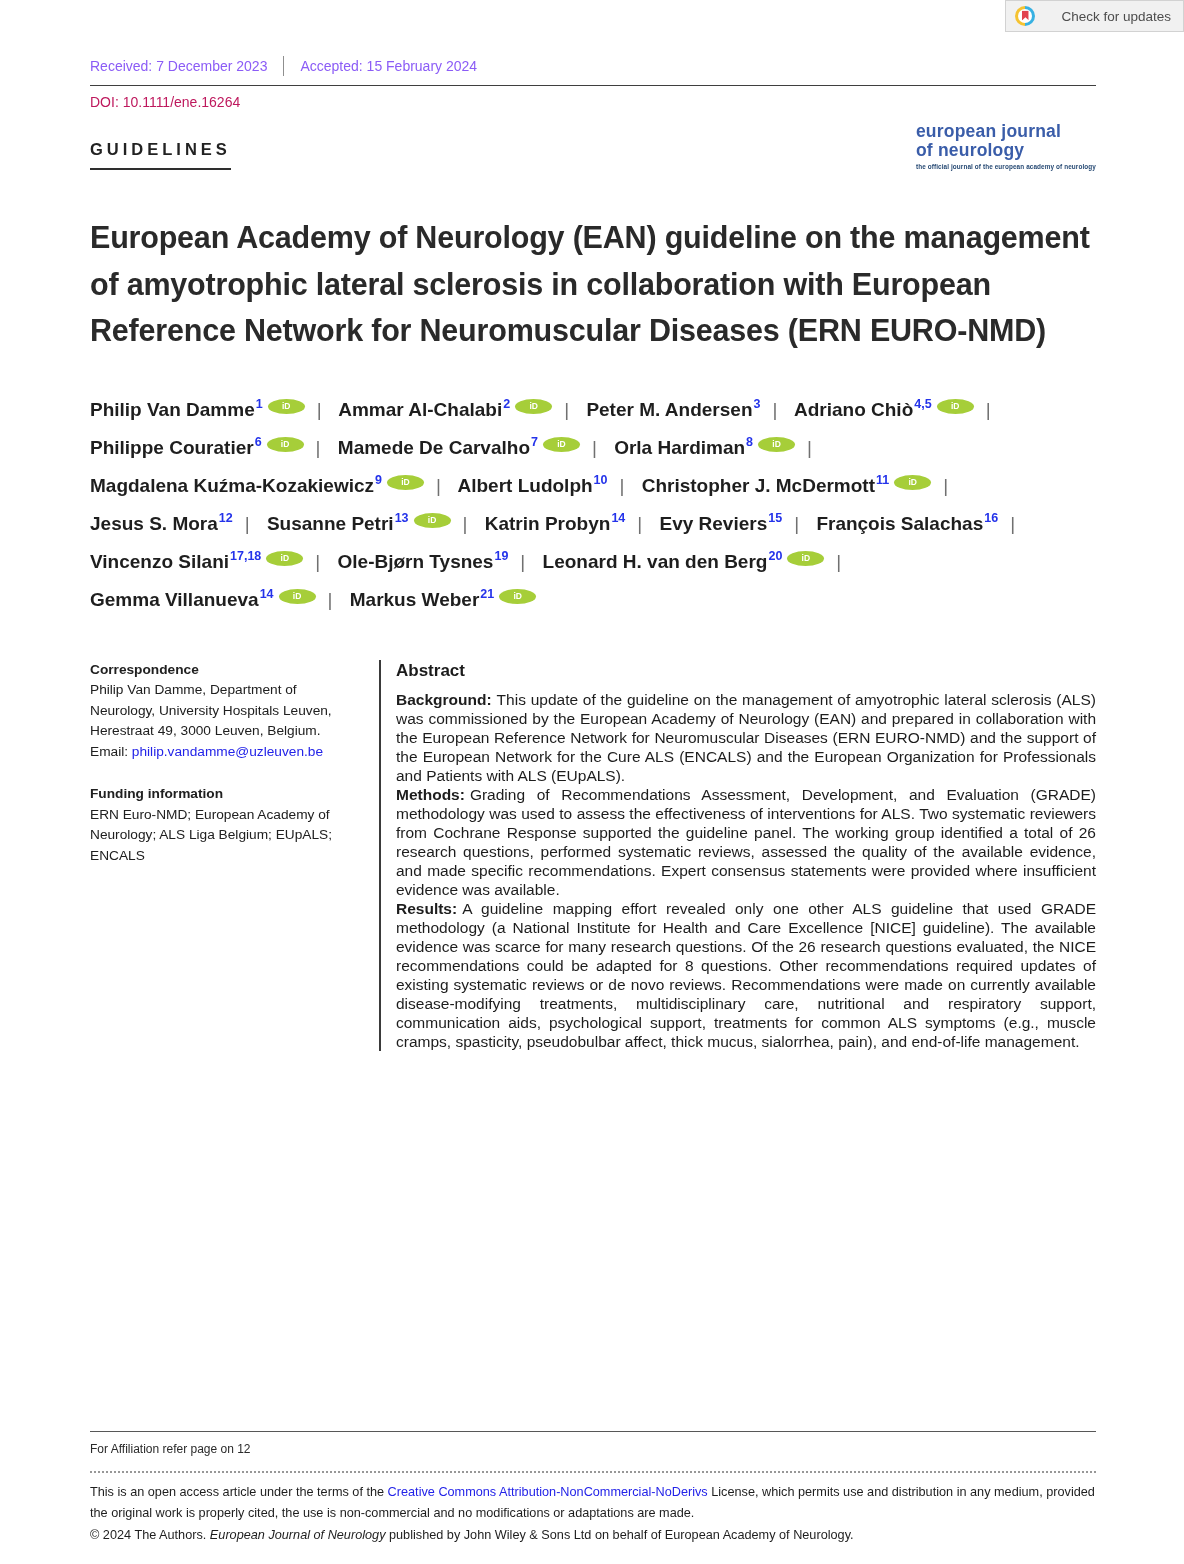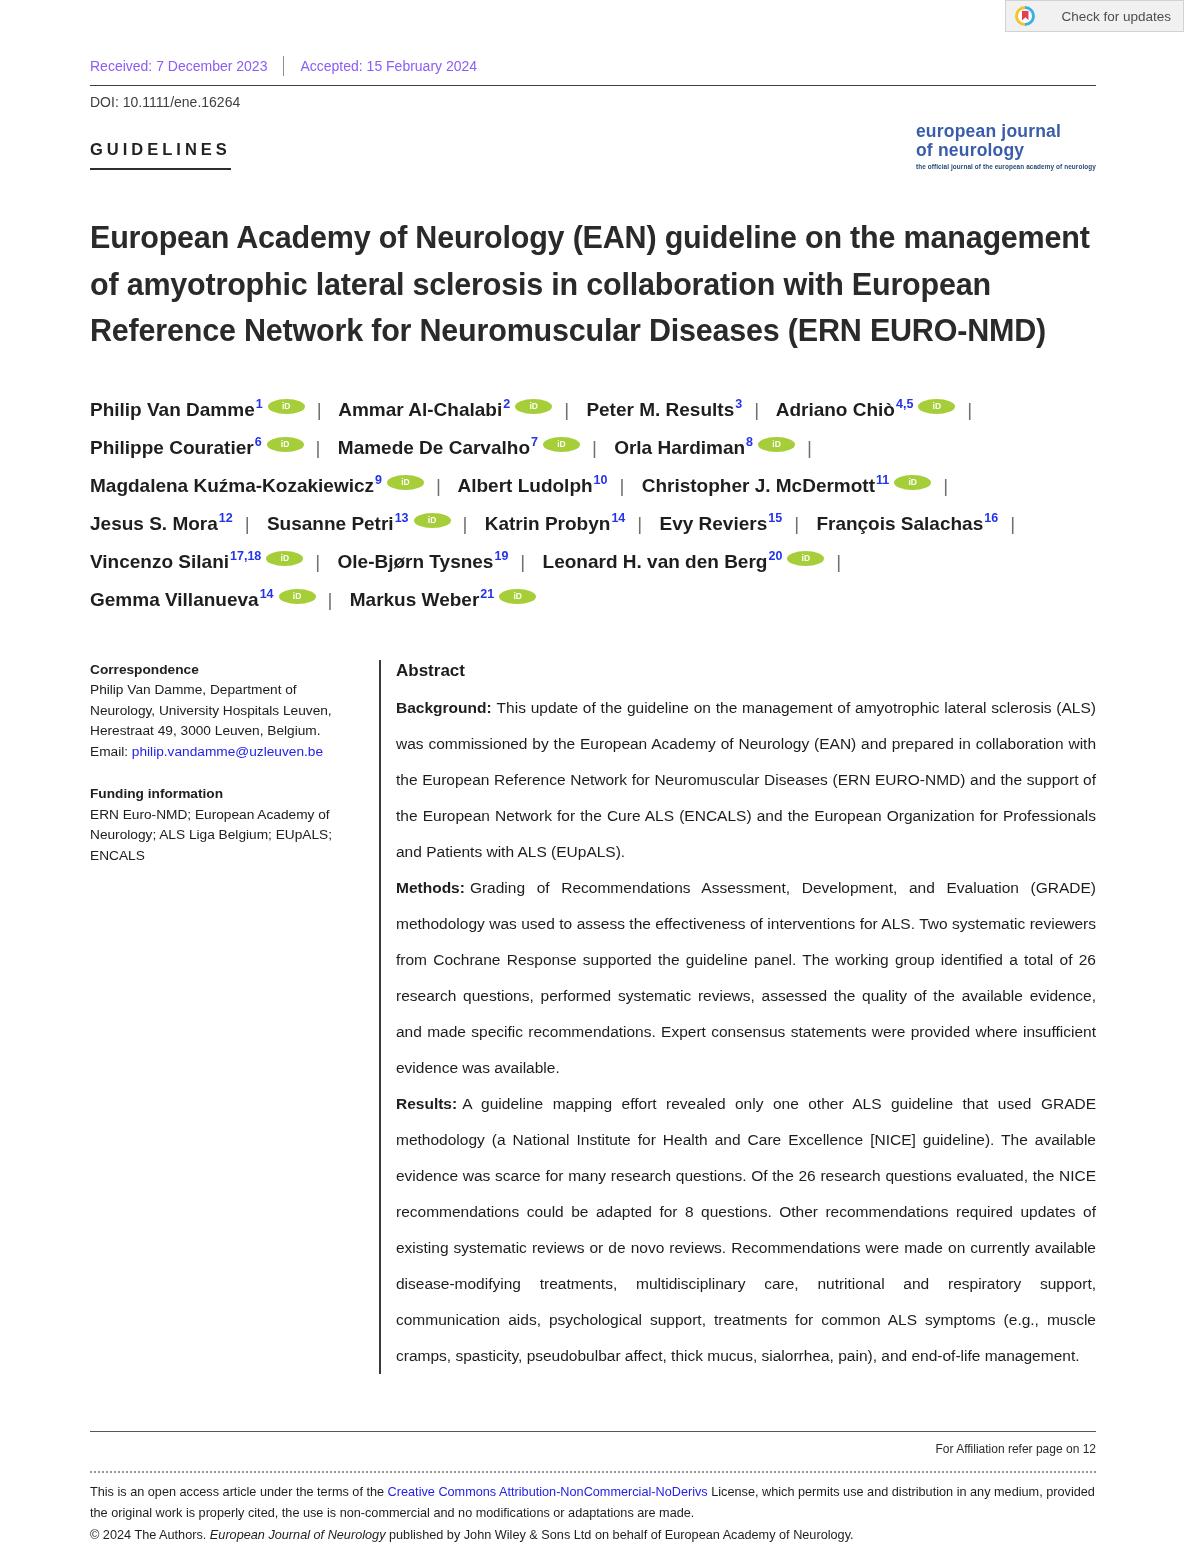--- a/index.html
+++ b/index.html
@@ -24,21 +24,21 @@
     position:relative; flex:0 0 auto; }
   .cm-circle::before { content:""; position:absolute; inset:3px; background:#fff; border-radius:50%; }
   .cm-bookmark { position:absolute; left:50%; top:50%; transform:translate(-50%,-54%);
     width:7px; height:10px; background:#e2414d; z-index:1;
     clip-path:polygon(0 0,100% 0,100% 100%,50% 66%,0 100%); }
 
   
   .received-row { margin-top:56px; display:flex; align-items:center;
     font-size:14px; color:#8b5cf6; padding-bottom:9px; border-bottom:1.5px solid #3f3f3f; }
   .vdiv { width:1px; height:20px; background:#8f8f8f; margin:0 16px; }
-  .doi-row { margin-top:8px; font-size:14px; color:#404040; }
+  .doi-row { margin-top:8px; font-size:14px; color:#be185d; }
 
   
   .band { display:flex; justify-content:space-between; align-items:flex-end; margin-top:12px; }
   .guidelines { font-size:16.5px; font-weight:700; letter-spacing:4px; color:#222;
     padding-bottom:9px; border-bottom:2.5px solid #2e2e2e; }
   .logo-main { color:#3a5da9; font-size:17.5px; line-height:19px; font-weight:700; letter-spacing:0.2px; }
   .logo-tag { margin-top:3px; font-size:6.4px; color:#274a74; font-weight:700; letter-spacing:0.1px; }
 
   
   .title { margin-top:44px; font-size:30.5px; line-height:46.5px; font-weight:700;
@@ -54,28 +54,28 @@
     line-height:15px; position:relative; top:-7px; margin-left:5px; cursor:pointer; }
   .sep { color:#707070; font-weight:400; margin:0 12px; }
 
   
   .cols { margin-top:40px; display:flex; align-items:stretch; }
   .col-left { flex:0 0 258px; font-size:13.7px; line-height:20.5px; color:#202020; }
   .blk-head { font-size:13.7px; font-weight:700; }
   .funding { margin-top:22px; }
   .col-right { flex:1; margin-left:31px; border-left:2px solid #3a3a3a; padding-left:15px; }
   .abs-head { font-size:17px; font-weight:700; color:#1b1b1b; margin-bottom:9px; padding-top:1px; }
-  .abs-par { font-size:15.5px; line-height:36px; text-align:justify; color:#1d1d1d; }
+  .abs-par { font-size:15.5px; line-height:19px; text-align:justify; color:#1d1d1d; }
   .par-label { font-weight:700; margin-right:5px; }
 
   a, .link { color:#2323e8; text-decoration:none; cursor:pointer; }
 
   
   .footer { position:absolute; left:90px; right:88px; bottom:18px; }
-  .aff-note { border-top:1px solid #575757; padding-top:10px; font-size:12px; color:#2a2a2a;text-align:right; }
+  .aff-note { border-top:1px solid #575757; padding-top:10px; font-size:12px; color:#2a2a2a; }
   .lic { border-top:2px dotted #979797; margin-top:15px; padding-top:9px;
     font-size:12.7px; line-height:21.5px; color:#1e1e1e; }
   .copyright { font-size:12.7px; line-height:21.5px; color:#1e1e1e; }
   .ital { font-style:italic; }
   .bottom-row { display:flex; margin-top:16px; font-size:13.5px; align-items:stretch; }
   .bottom-main { flex:1; display:flex; justify-content:space-between;
     border-top:1px solid #4a4a4a; padding-top:9px; }
   .cite-block { line-height:22px; color:#1e1e1e; }
   .journal-link { line-height:22px; }
   .page-num { border-left:1px solid #4a4a4a; margin-left:15px; padding:9px 0 0 15px;
@@ -110,21 +110,21 @@
     </div>
   </div>
 
   <h1 class="title">European Academy of Neurology (EAN) guideline on the management of amyotrophic lateral sclerosis in collaboration with European Reference Network for Neuromuscular Diseases (ERN EURO-NMD)</h1>
 
   <div class="authors">
     <span class="author"><span class="author-name">Philip Van Damme</span><span class="author-sup">1</span><span class="orcid">iD</span><span class="sep">|</span></span>
   
     <span class="author"><span class="author-name">Ammar Al-Chalabi</span><span class="author-sup">2</span><span class="orcid">iD</span><span class="sep">|</span></span>
   
-    <span class="author"><span class="author-name">Peter M. Results</span><span class="author-sup">3</span><span class="sep">|</span></span>
+    <span class="author"><span class="author-name">Peter M. Andersen</span><span class="author-sup">3</span><span class="sep">|</span></span>
   
     <span class="author"><span class="author-name">Adriano Chiò</span><span class="author-sup">4,5</span><span class="orcid">iD</span><span class="sep">|</span></span>
   
     <span class="author"><span class="author-name">Philippe Couratier</span><span class="author-sup">6</span><span class="orcid">iD</span><span class="sep">|</span></span>
   
     <span class="author"><span class="author-name">Mamede De Carvalho</span><span class="author-sup">7</span><span class="orcid">iD</span><span class="sep">|</span></span>
   
     <span class="author"><span class="author-name">Orla Hardiman</span><span class="author-sup">8</span><span class="orcid">iD</span><span class="sep">|</span></span>
   
     <span class="author"><span class="author-name">Magdalena Kuźma-Kozakiewicz</span><span class="author-sup">9</span><span class="orcid">iD</span><span class="sep">|</span></span>

